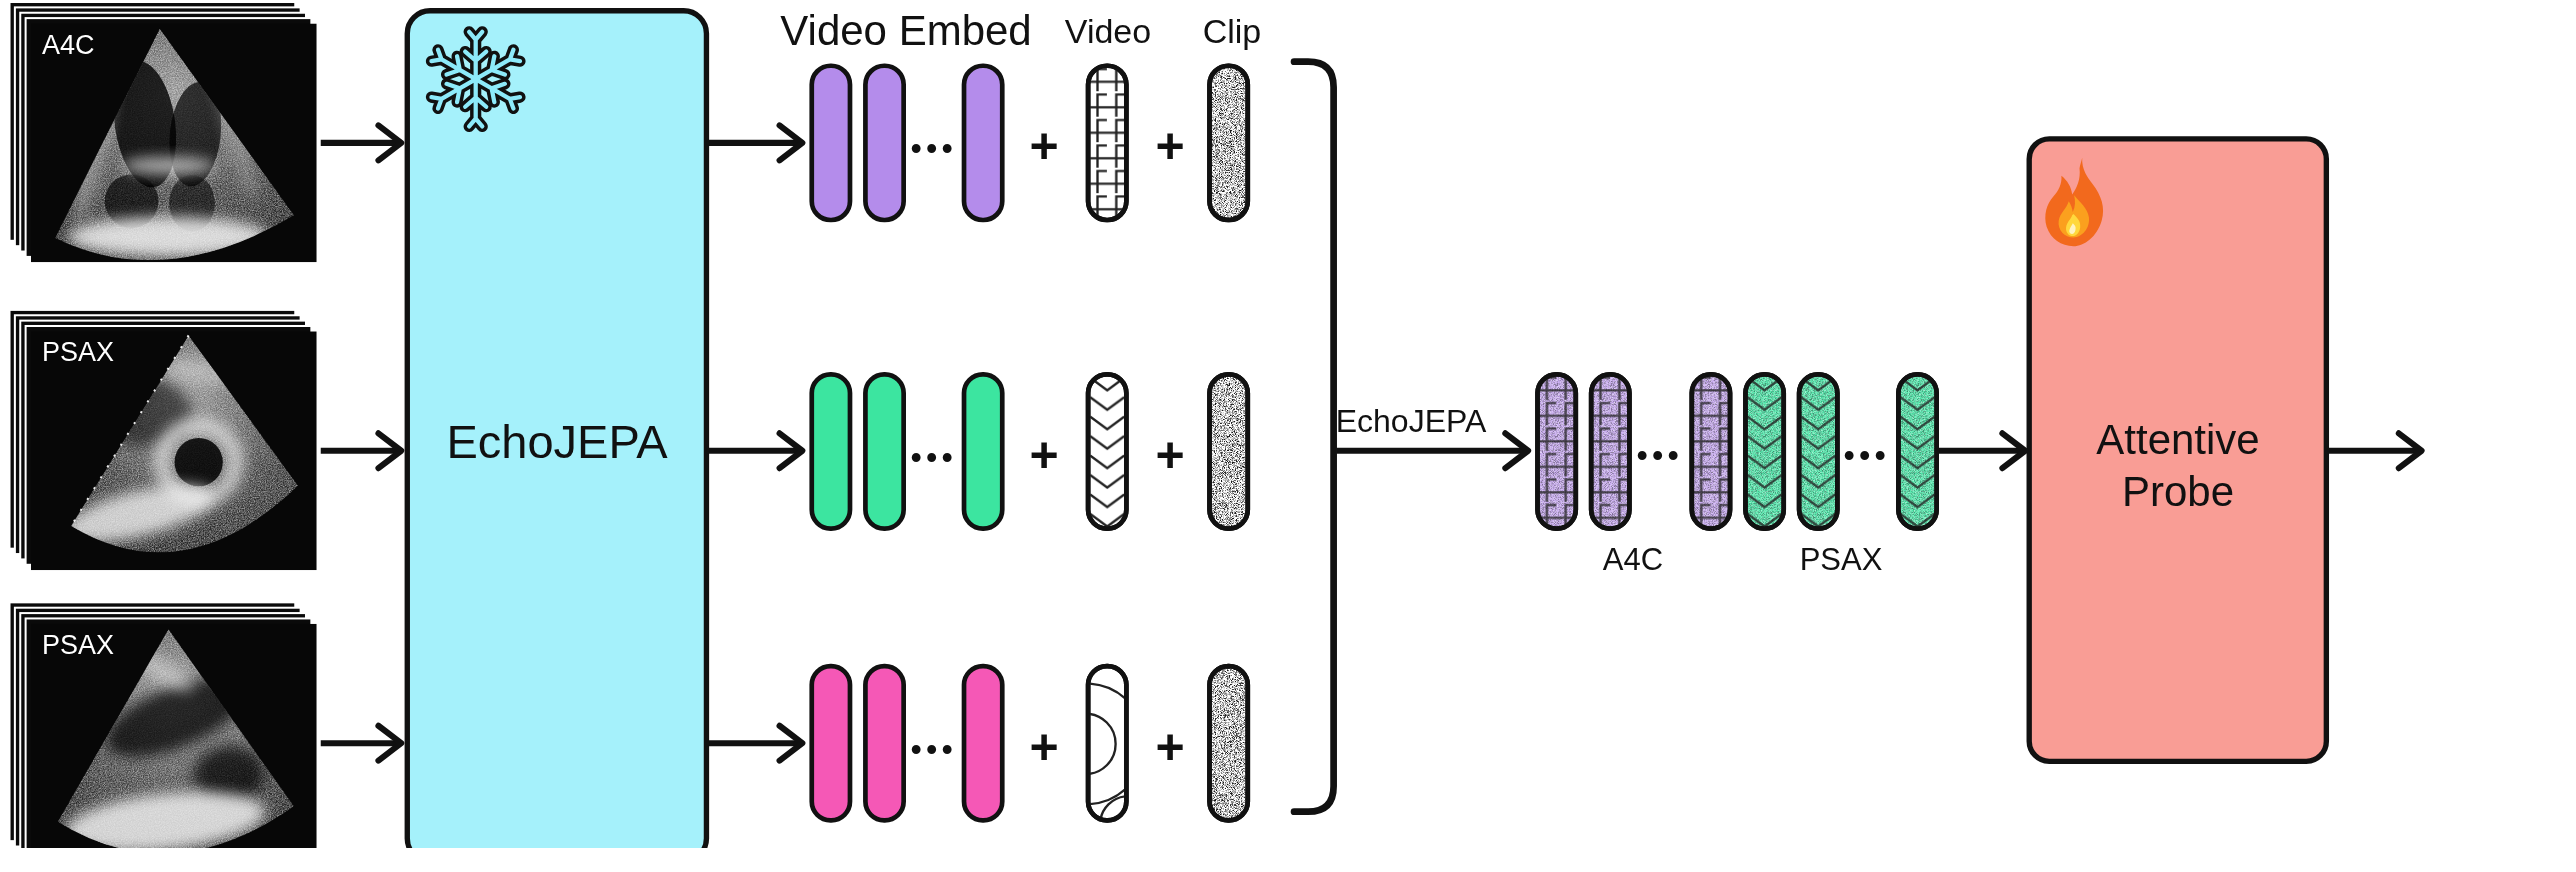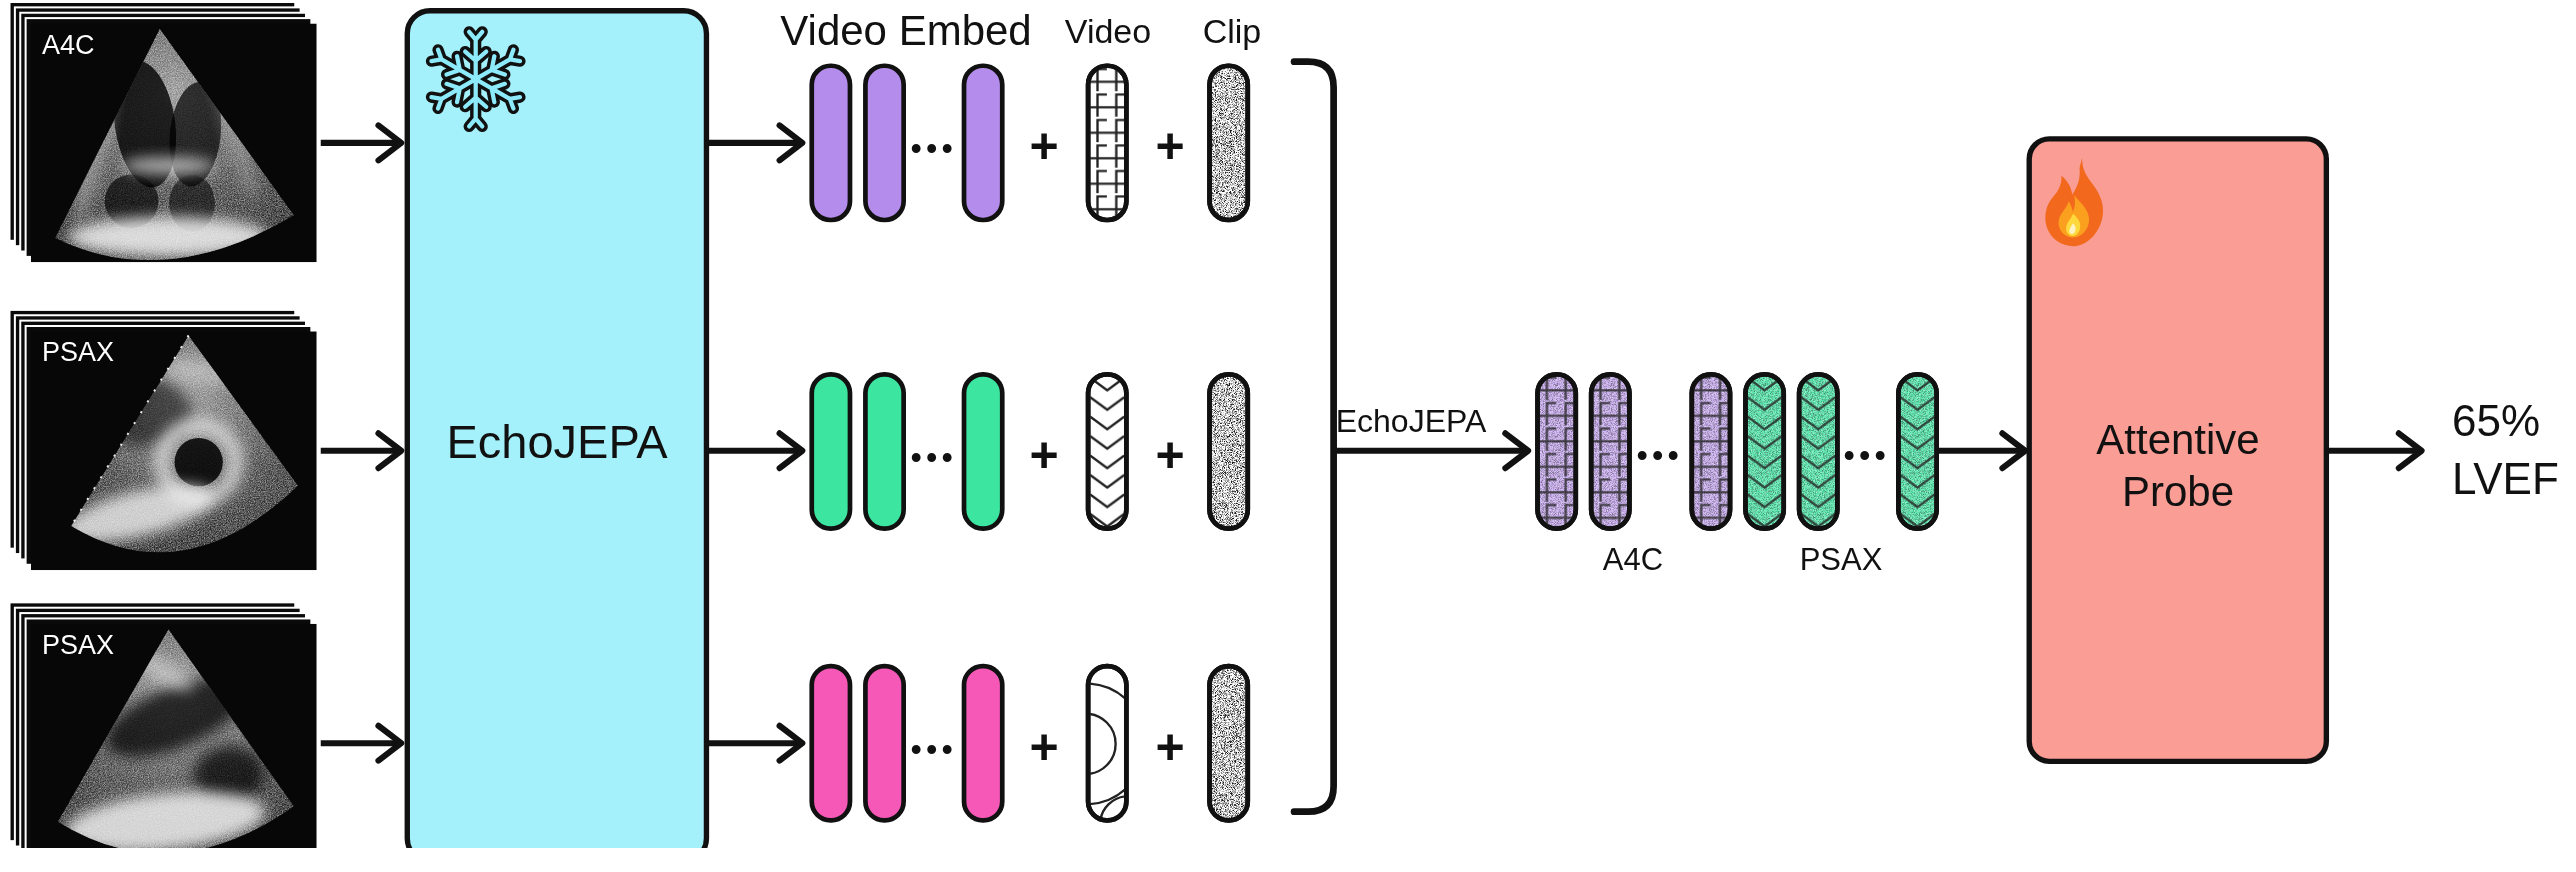--- a/index.html
+++ b/index.html
@@ -292,19 +292,15 @@
 <div class="lbl" style="left:1411px;top:421px;font-size:32px;">EchoJEPA</div>
 
 <div class="lbl dots" style="left:1660px;top:455px;">•••</div>
 <div class="lbl dots" style="left:1867px;top:455px;">•••</div>
 
 <div class="lbl" style="left:1633px;top:559px;font-size:31px;">A4C</div>
 <div class="lbl" style="left:1841px;top:559px;font-size:31px;">PSAX</div>
 
 <div class="lbl probe-lbl" style="left:2178px;top:438px;margin-top:28px;">Attentive Probe</div>
 
-<div class="out-lbl" style="left:2452px;top:392px;">
-  <div>65%</div>
-  <div>LVEF</div>
+
 </div>
 
-</div>
-
 
 </body></html>

